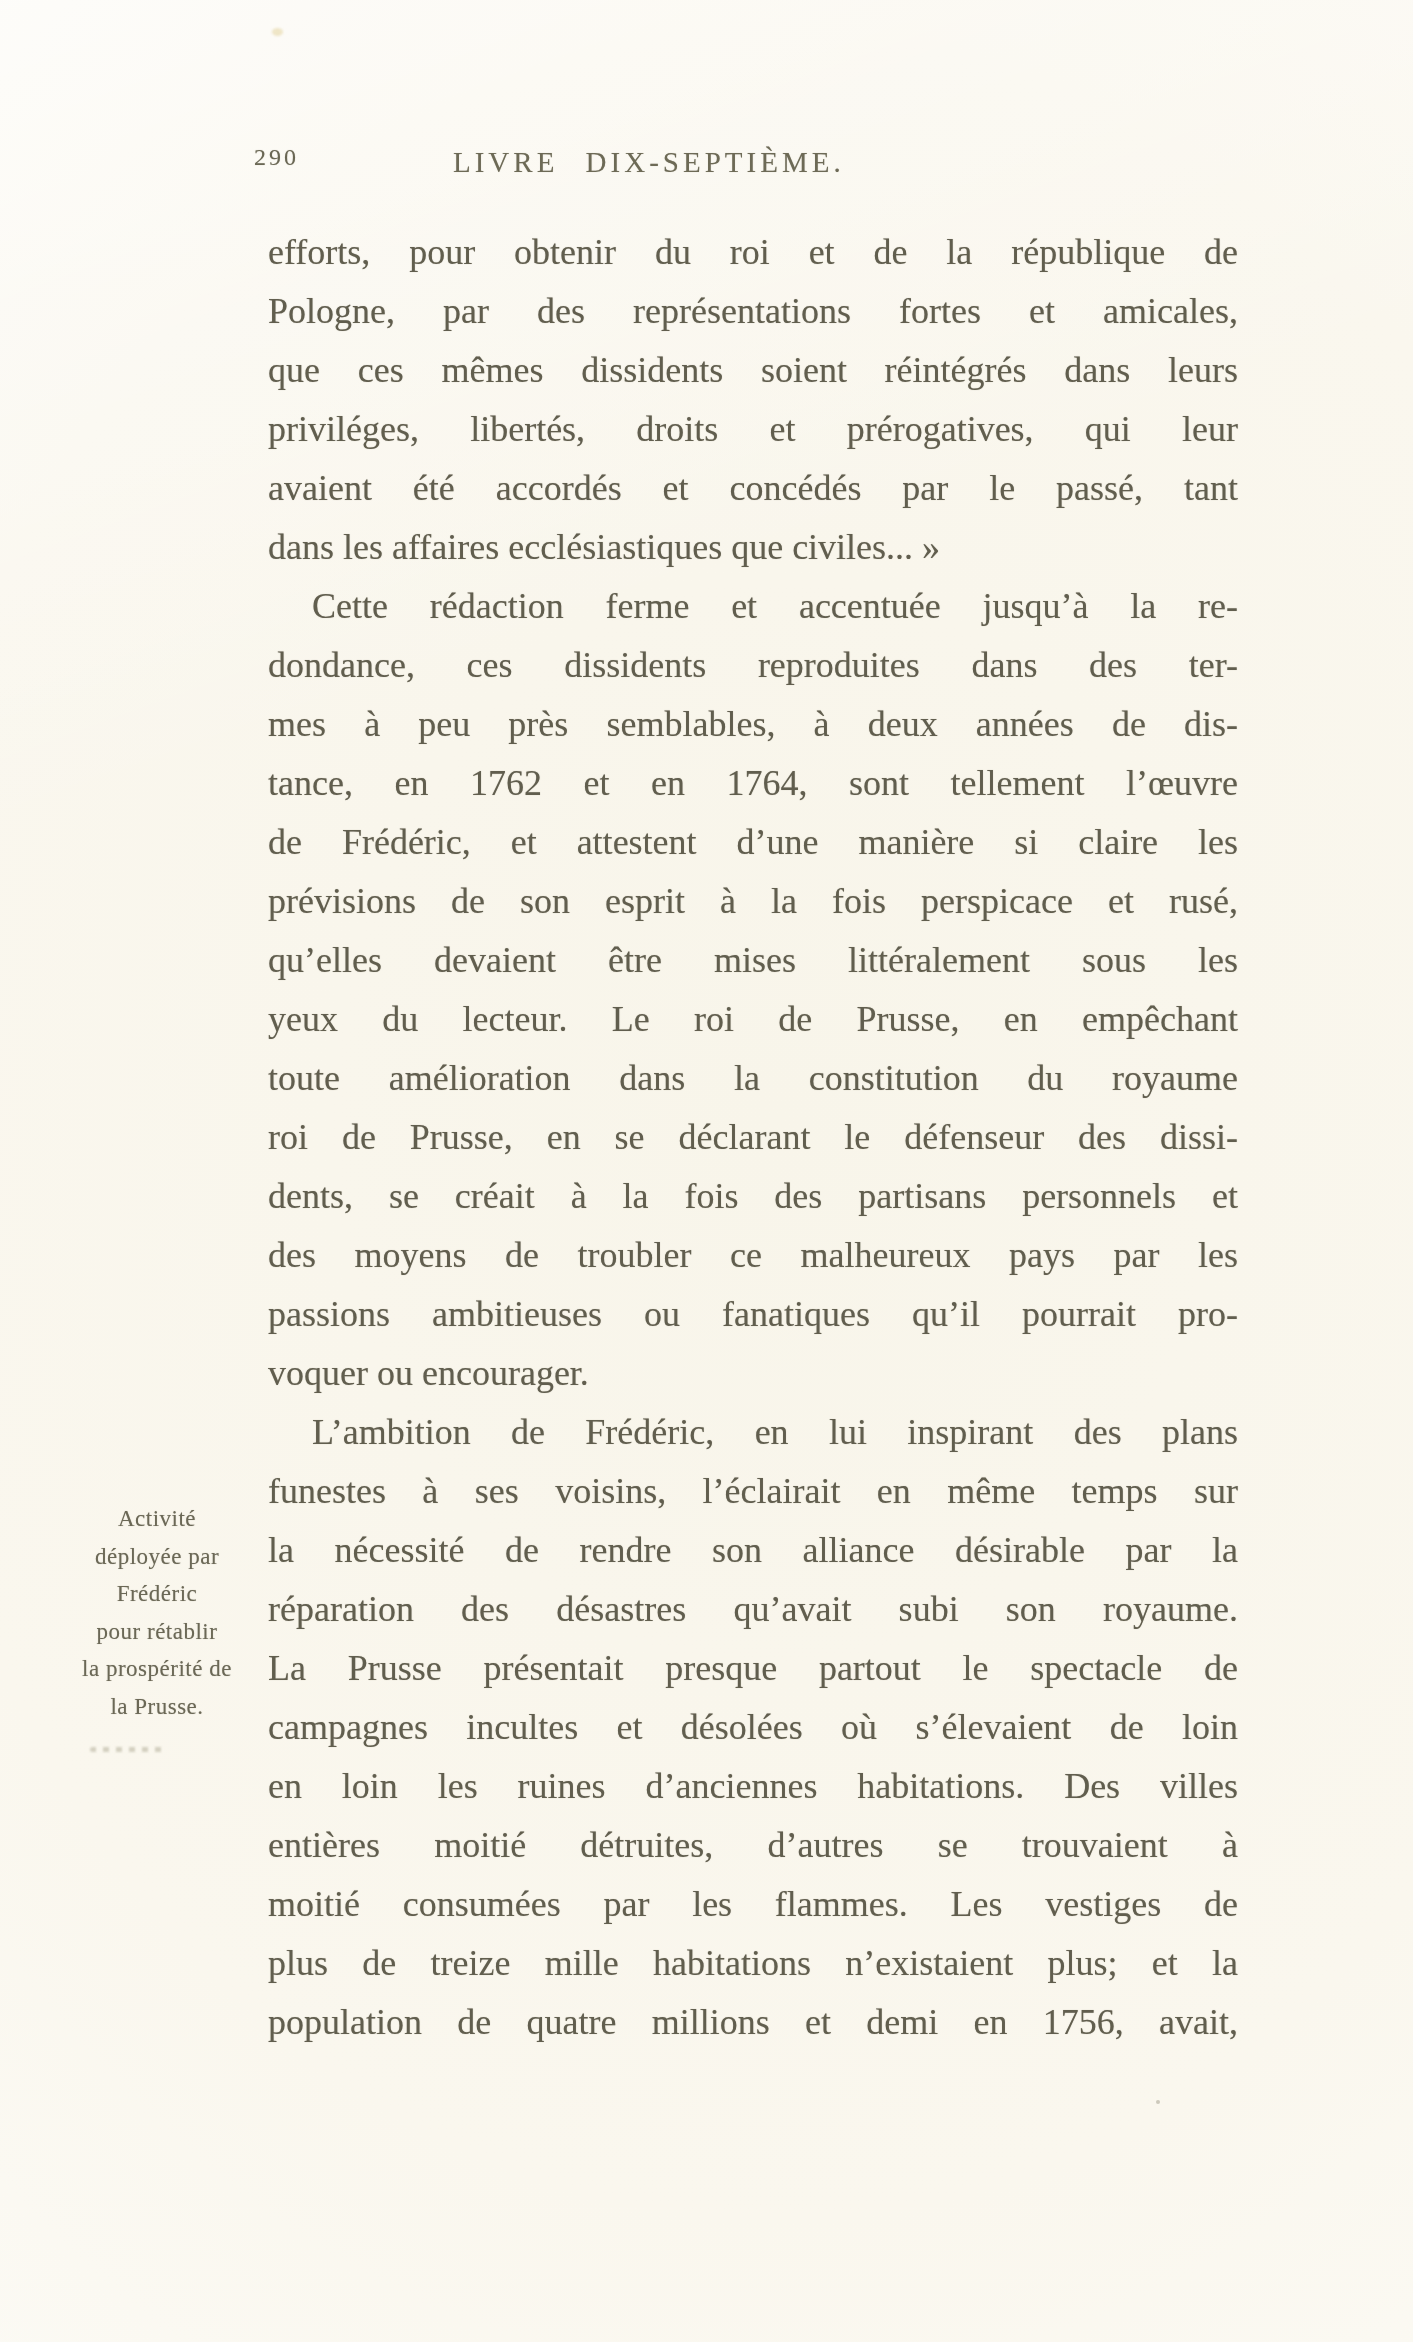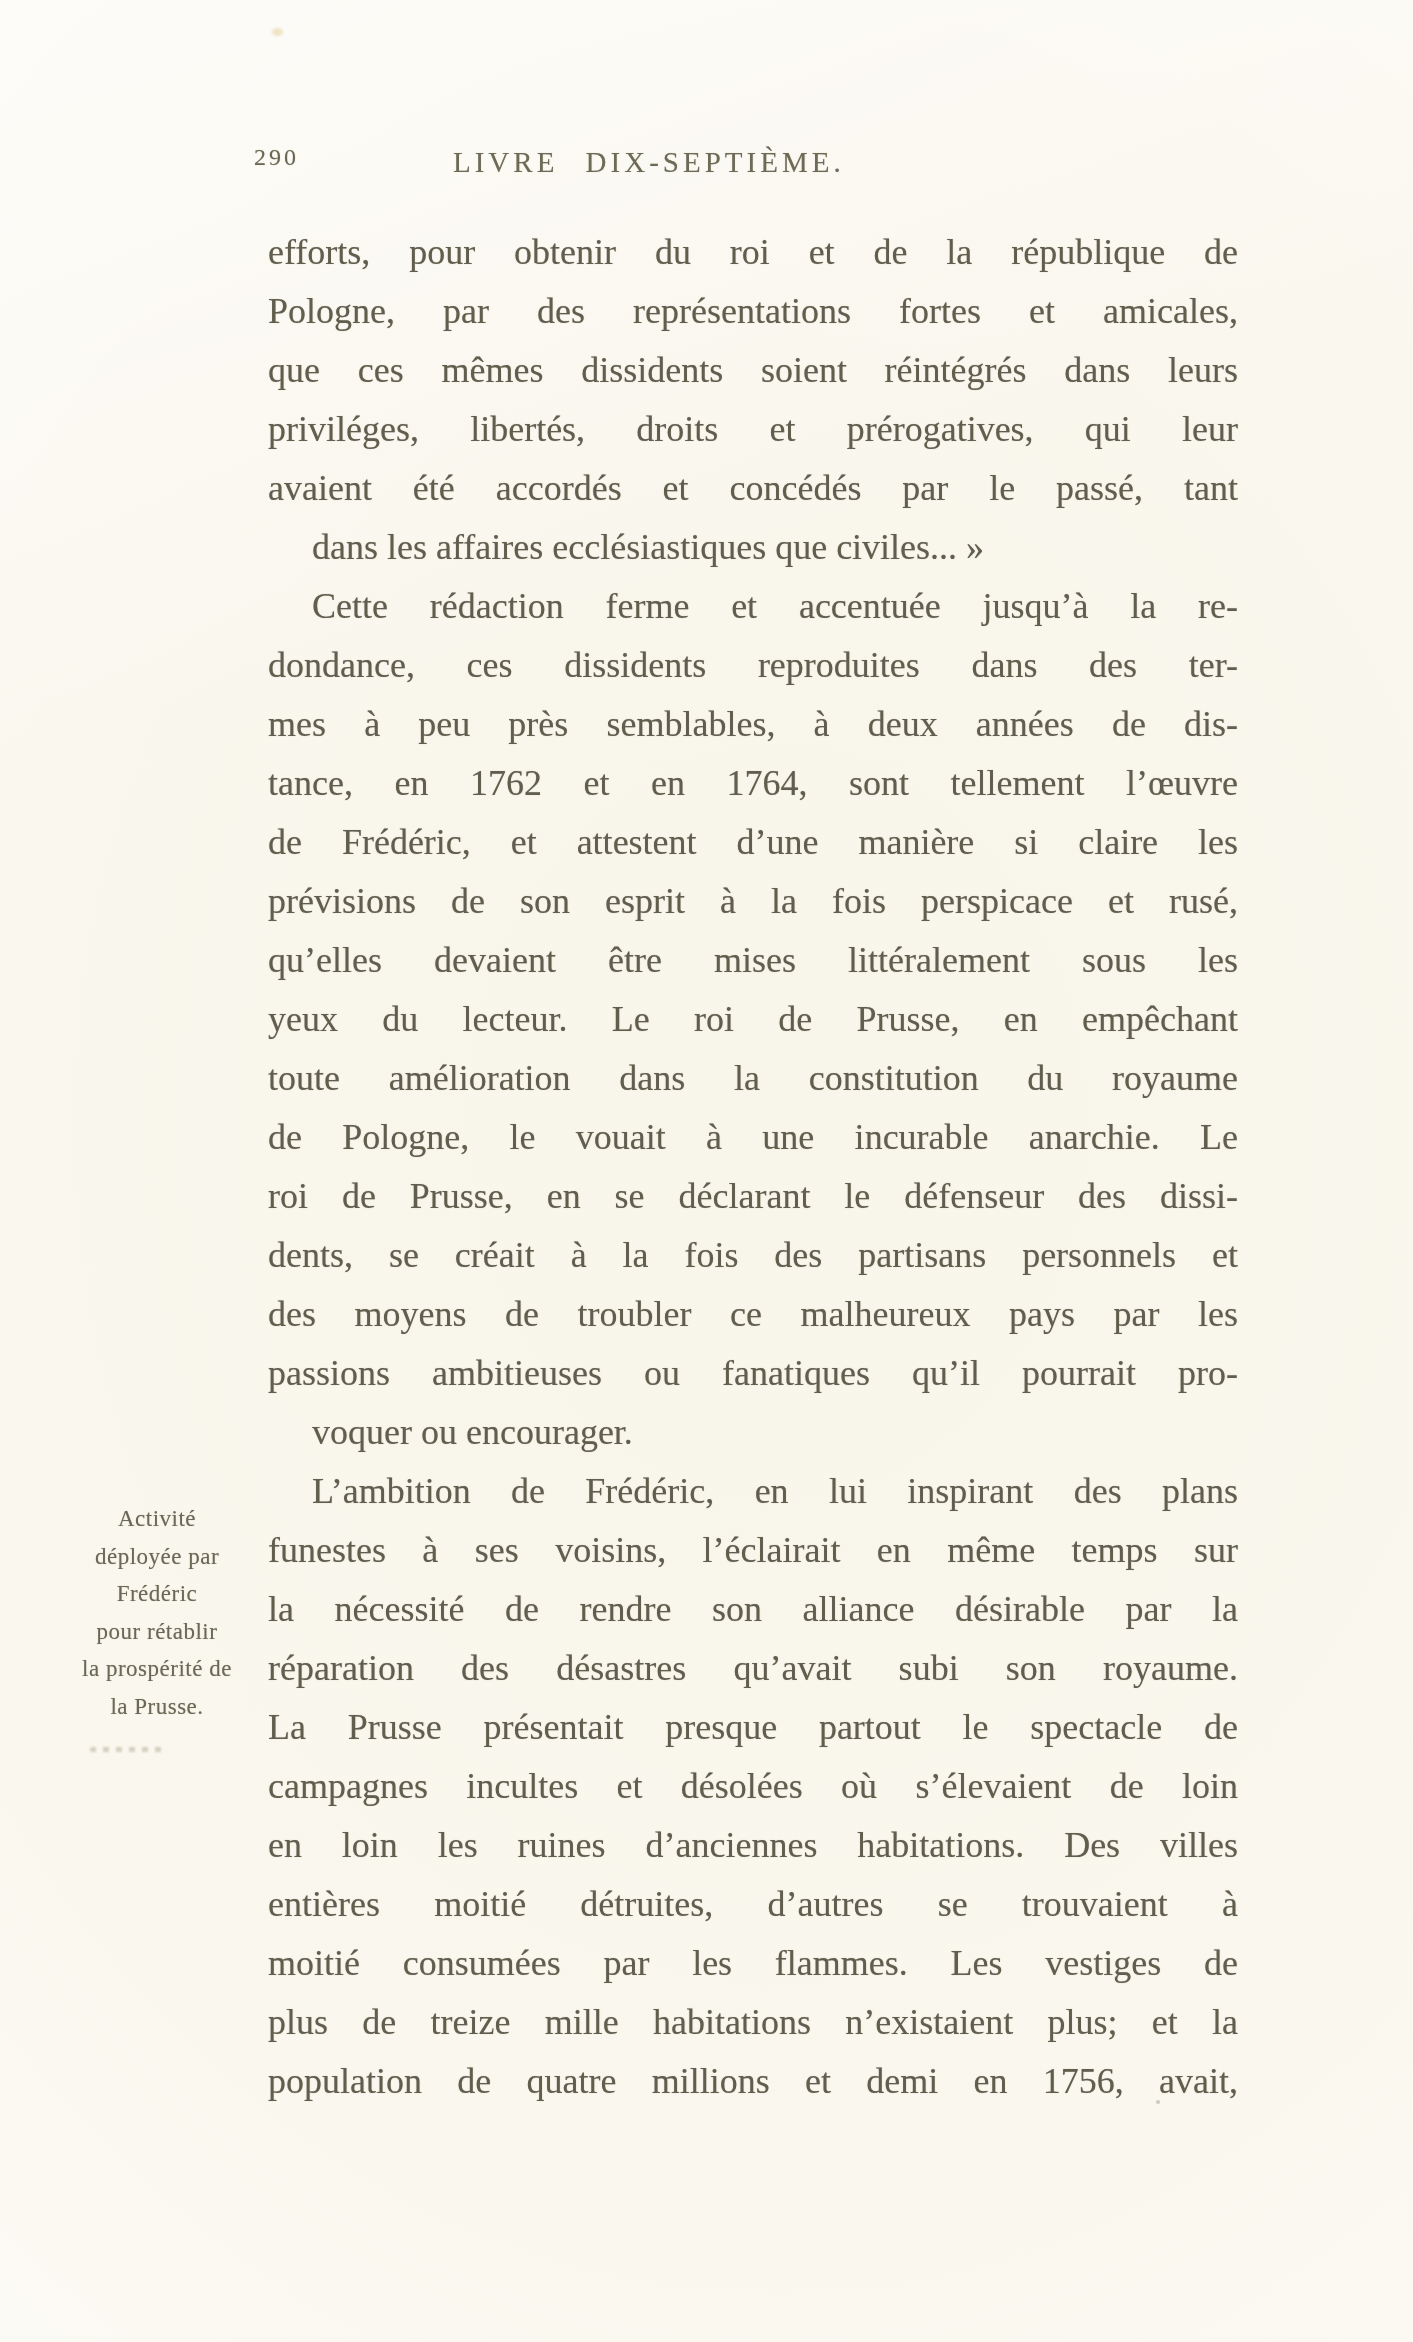--- a/index.html
+++ b/index.html
@@ -24,21 +24,21 @@
   .body-text{
     position:absolute;left:268px;top:223px;width:970px;
     font-size:36px;line-height:59px;
     text-shadow:0 0 1px rgba(84,80,62,.38);
   }
   .line{
     text-align:justify;
     text-align-last:justify;
     height:59px;
   }
-  .line.short{text-align-last:left;margin-left:44px;}
+  .line.short{text-align-last:left;}
   .line.indent{text-indent:44px;}
   .margin-note{
     position:absolute;left:38px;top:1500px;width:238px;
     text-align:center;font-size:23px;line-height:37.5px;
     color:#6b6856;letter-spacing:.5px;
     text-shadow:0 0 1px rgba(84,80,62,.35);
   }
   .smudge{
     position:absolute;left:90px;top:1747px;width:74px;height:5px;
     background:repeating-linear-gradient(90deg, rgba(150,145,118,.38) 0 6px, rgba(150,145,118,0) 6px 13px);
@@ -78,21 +78,20 @@
       <div class="line short">dans les affaires ecclésiastiques que civiles... »</div>
       <div class="line indent">Cette rédaction ferme et accentuée jusqu’à la re-</div>
       <div class="line">dondance, ces dissidents reproduites dans des ter-</div>
       <div class="line">mes à peu près semblables, à deux années de dis-</div>
       <div class="line">tance, en 1762 et en 1764, sont tellement l’œuvre</div>
       <div class="line">de Frédéric, et attestent d’une manière si claire les</div>
       <div class="line">prévisions de son esprit à la fois perspicace et rusé,</div>
       <div class="line">qu’elles devaient être mises littéralement sous les</div>
       <div class="line">yeux du lecteur. Le roi de Prusse, en empêchant</div>
       <div class="line">toute amélioration dans la constitution du royaume</div>
-      <div class="line">de Pologne, le vouait à une incurable anarchie. Le</div>
       <div class="line">roi de Prusse, en se déclarant le défenseur des dissi-</div>
       <div class="line">dents, se créait à la fois des partisans personnels et</div>
       <div class="line">des moyens de troubler ce malheureux pays par les</div>
       <div class="line">passions ambitieuses ou fanatiques qu’il pourrait pro-</div>
       <div class="line short">voquer ou encourager.</div>
       <div class="line indent">L’ambition de Frédéric, en lui inspirant des plans</div>
       <div class="line">funestes à ses voisins, l’éclairait en même temps sur</div>
       <div class="line">la nécessité de rendre son alliance désirable par la</div>
       <div class="line">réparation des désastres qu’avait subi son royaume.</div>
       <div class="line">La Prusse présentait presque partout le spectacle de</div>

